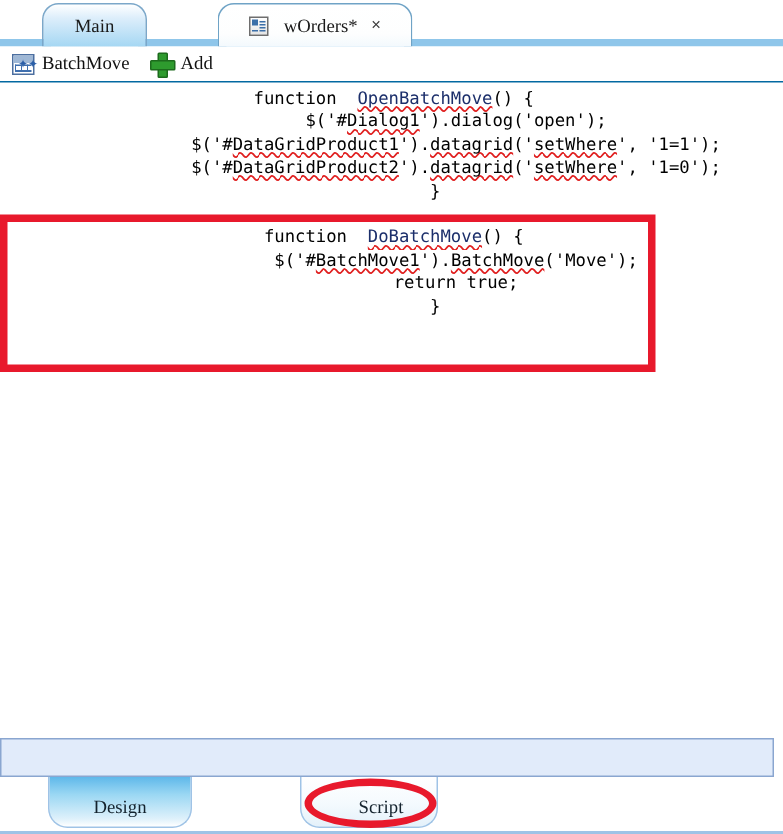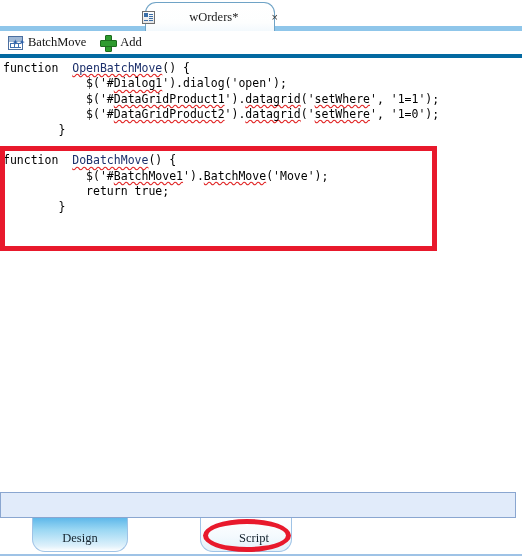--- a/index.html
+++ b/index.html
@@ -33,21 +33,20 @@
     white-space:nowrap;
   }
   .tab.inactive{
     background:linear-gradient(to bottom,#ffffff 0%,#ddeefb 32%,#a5d7f3 100%);
     z-index:1;
   }
   .tab.active{
     background:linear-gradient(to bottom,#ffffff 0%,#fdfefe 70%,#f3f9fd 100%);
     z-index:3;
     border-color:#6fa3c6;
-    gap:24px;
   }
   .tab .tab-label{ padding:0 4px; }
   .tab .tab-close{
     font-family:"Liberation Sans", sans-serif;
     font-size:11px; color:#3a3a3a; margin-left:5px;
     line-height:1; cursor:pointer;
   }
   #tab-main{ left:28px; width:70px; }
   #tab-start{ left:92px; width:78px; }
   #tab-worders{ left:145px; width:130px; }
@@ -118,22 +117,23 @@
   }
   .add-icon:after{
     content:""; position:absolute; left:0; top:5px; width:15px; height:5px;
     background:#2e9b2e; border:1px solid #1d6b1d; border-radius:1px;
   }
 
   
   #editor{
     position:absolute; left:0; top:54px; width:522px; height:430px;
     background:#ffffff;
-    border-top:4px solid #0369a1;
+    border-top:1px solid #0369a1;
     overflow:hidden;
+    text-align:center;
   }
   #code{
     position:absolute; left:3px; top:3px; right:0;
     font-family:"DejaVu Sans Mono","Liberation Mono",monospace;
     font-size:11.5px;
     line-height:15.4px;
     white-space:pre;
     color:#000000;
   }
   .tok-kw{ color:#000000; }
@@ -195,20 +195,23 @@
     border-radius:50%;
     z-index:6; pointer-events:none;
   }
 </style>
 </head>
 <body>
 
 <div id="tabstrip">
   <div id="tabstrip-underline"></div>
 
+  <div class="tab inactive" id="tab-main">
+    <span class="tab-label">Main</span>
+  </div>
 
 
   <div class="tab active" id="tab-worders">
     <span class="tab-doc-icon"></span>
     <span class="tab-label">wOrders*</span>
     <span class="tab-close">×</span>
   </div>
 </div>
 
 <div id="toolbar">

